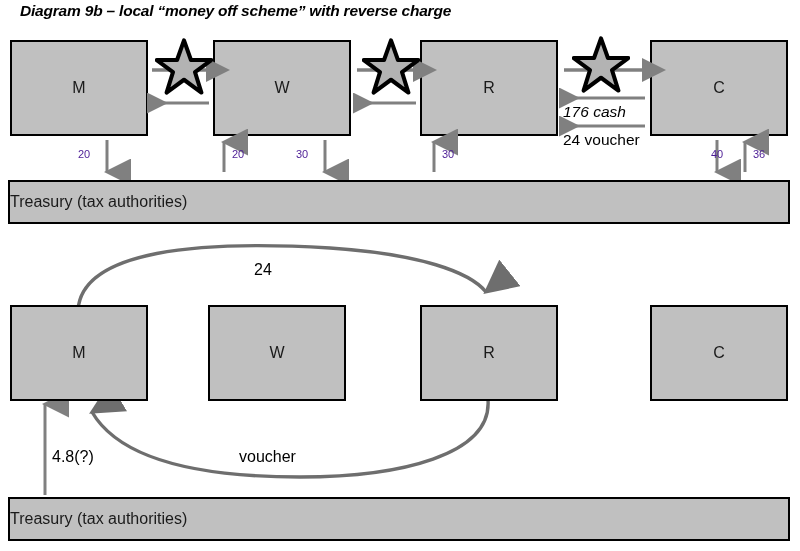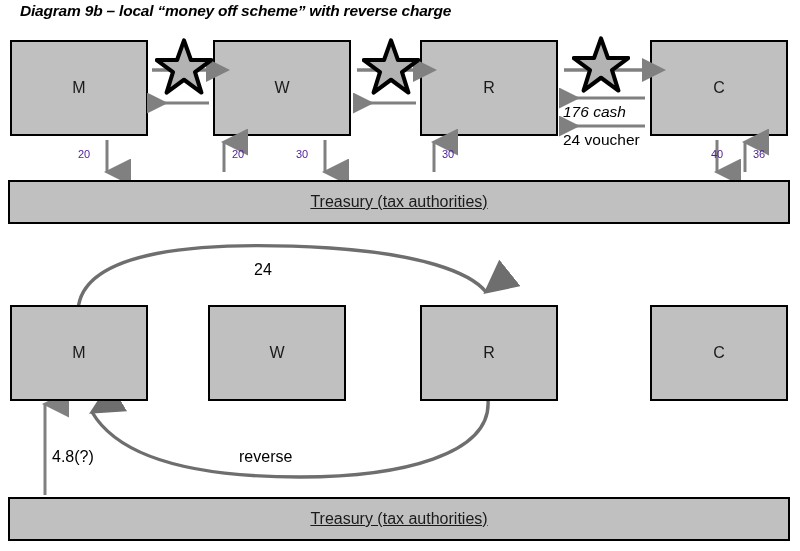--- a/index.html
+++ b/index.html
@@ -40,24 +40,22 @@
     font-size: 16px;
     color: #1a1a1a;
   }
   .treasury {
     position: absolute;
     background: #c0c0c0;
     border: 2.5px solid #000000;
     box-sizing: border-box;
     display: flex;
     align-items: center;
-    justify-content: center;
     font-size: 16px;
     color: #1a1a1a;
-    text-decoration: underline;
   }
   .lbl {
     position: absolute;
     font-size: 15.5px;
     line-height: 17px;
     color: #000000;
     white-space: nowrap;
   }
   .lbl.two {
     line-height: 18px;
@@ -215,20 +213,20 @@
     <span>W</span>
   </div>
   <div class="node" style="left:420px; top:305px; width:138px; height:96px;">
     <span>R</span>
   </div>
   <div class="node" style="left:650px; top:305px; width:138px; height:96px;">
     <span>C</span>
   </div>
 
   <div class="lbl" style="left:254px; top:261px; font-size:16px;">24</div>
-  <div class="lbl" style="left:239px; top:448px; font-size:16px;">reverse</div>
+  <div class="lbl" style="left:239px; top:448px; font-size:16px;">voucher</div>
   <div class="lbl" style="left:52px; top:448px; font-size:16px;">4.8(?)</div>
 
   <div class="treasury" style="left:8px; top:497px; width:782px; height:44px;">
     <span>Treasury (tax authorities)</span>
   </div>
 
 </div>
 
 </body></html>

